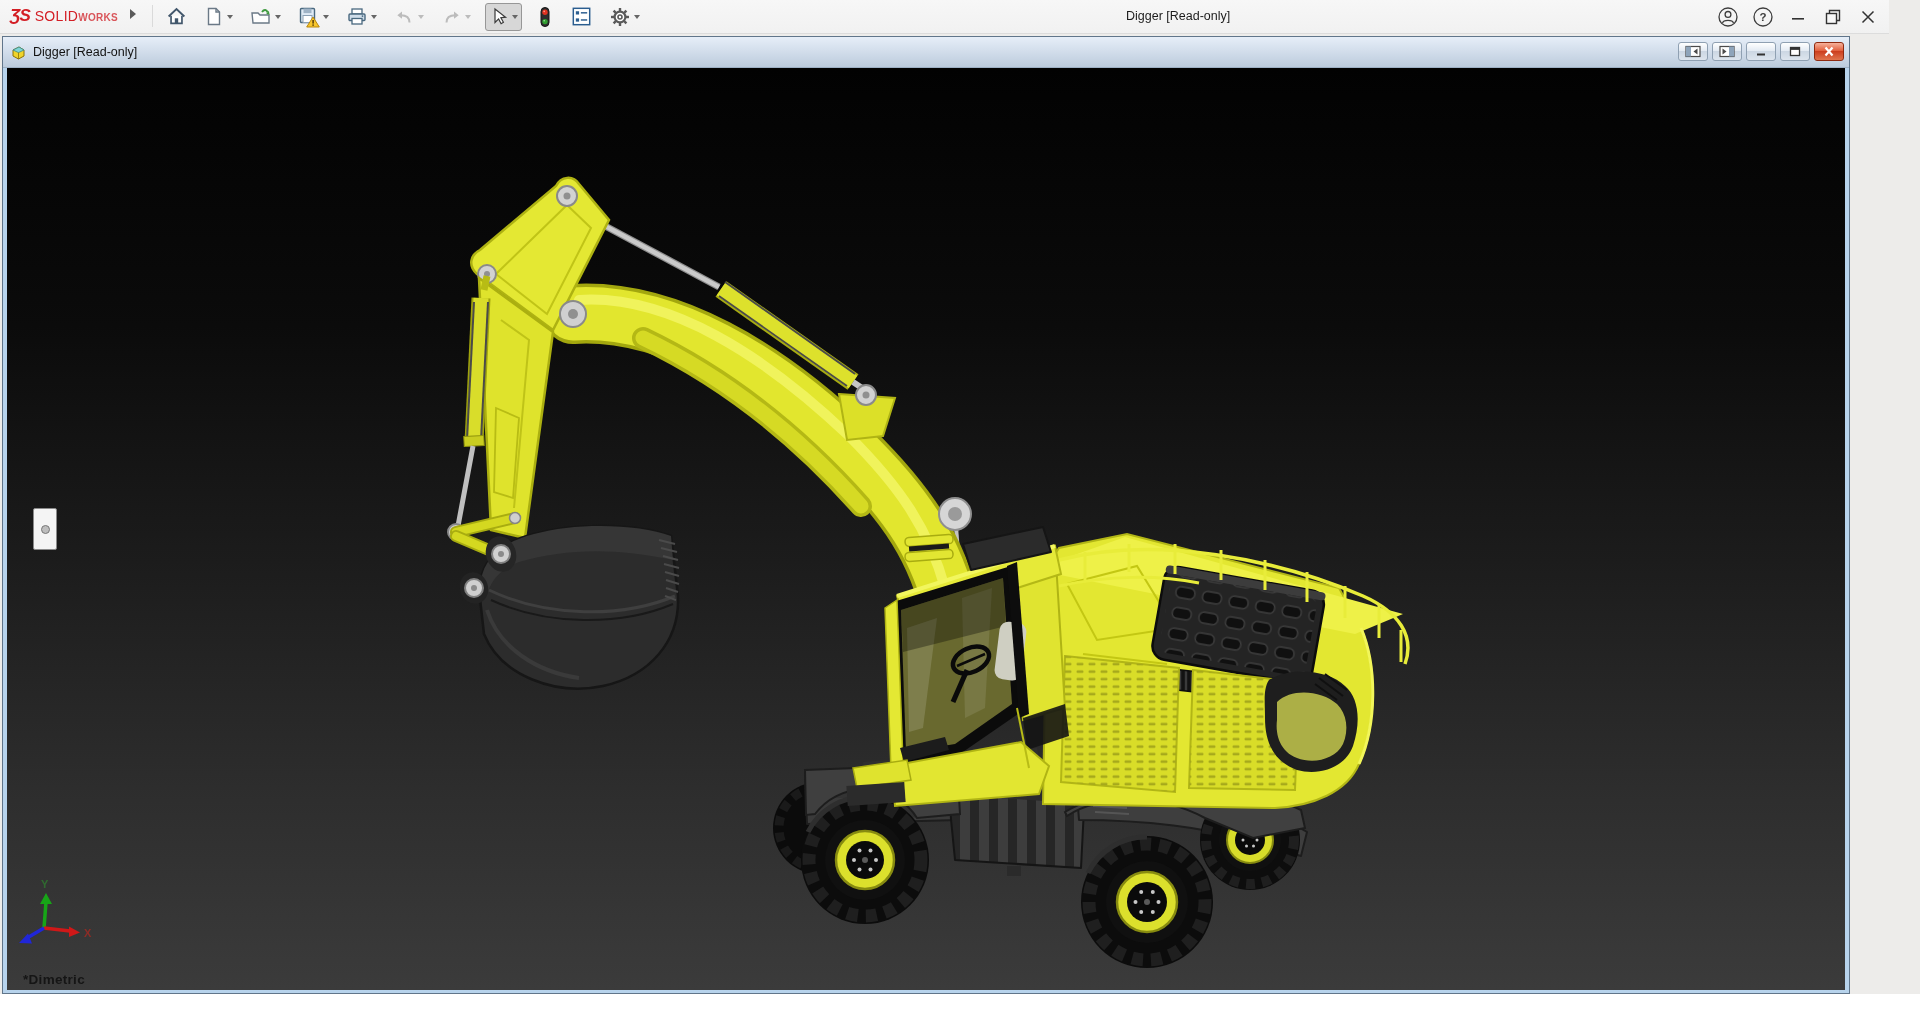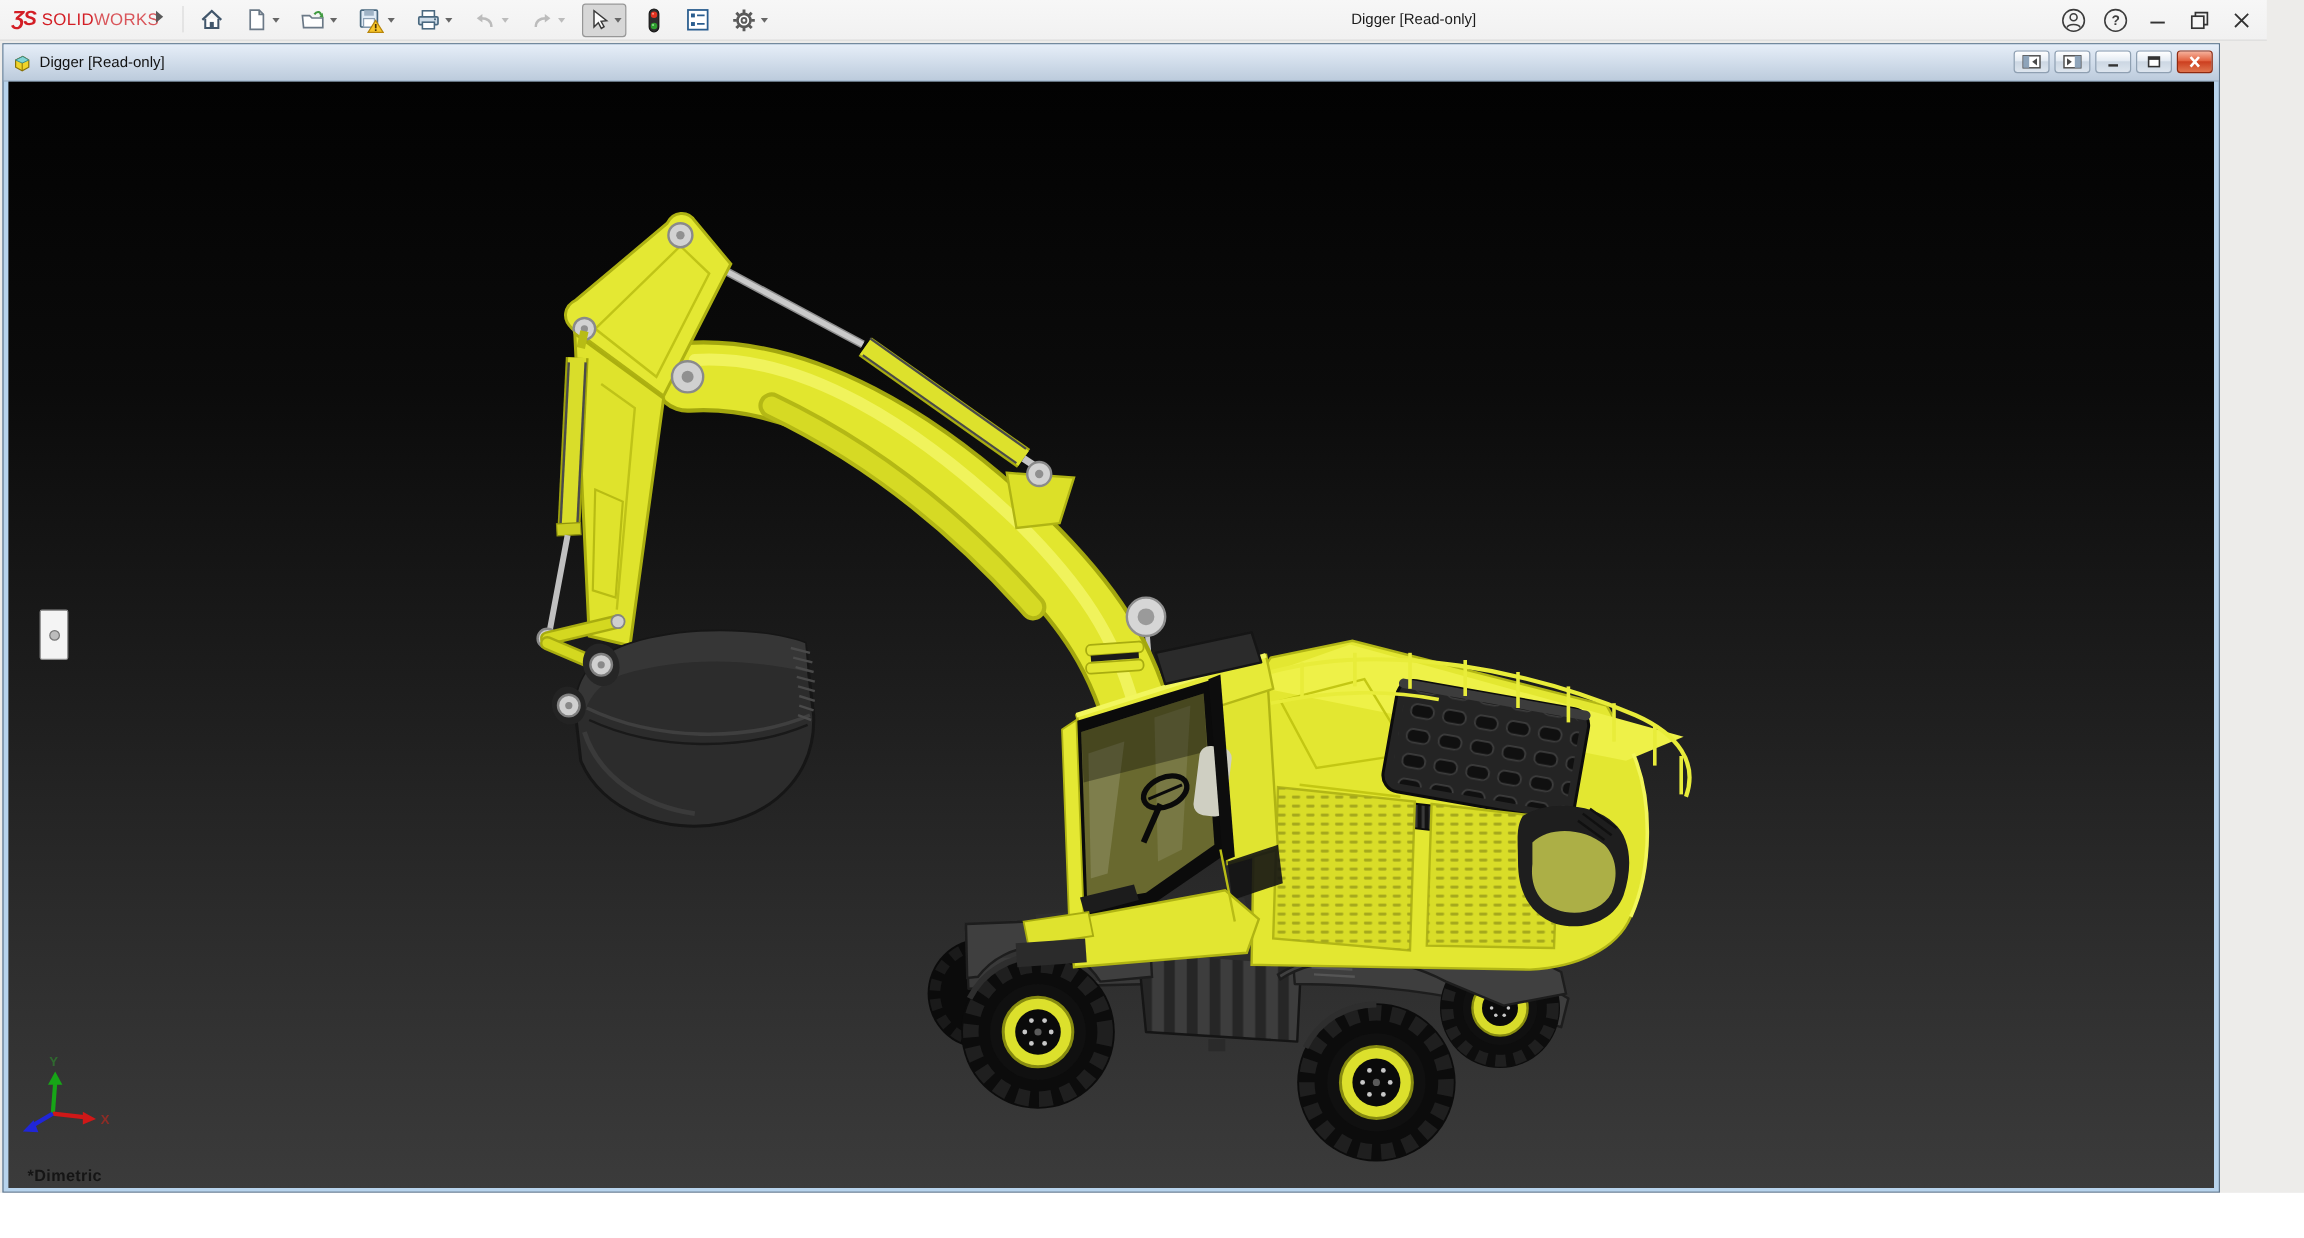--- a/index.html
+++ b/index.html
@@ -10,21 +10,21 @@
   }
   
   .titlebar{
     position:absolute;left:0;top:0;width:1889px;height:33px;
     background:linear-gradient(#f7f7f7,#f1f1f1);
     border-bottom:1px solid #dcdcdc;
   }
   .logo{position:absolute;left:10px;top:6px;display:flex;align-items:baseline;cursor:default;}
   .logo .mark{font-style:italic;font-weight:700;font-size:17px;color:#d31e25;letter-spacing:-1px;margin-right:5px;}
   .logo .solid{font-weight:400;font-size:14px;color:#d31e25;letter-spacing:.3px;}
-  .logo .works{font-weight:400;font-size:14px;color:#d9555a;letter-spacing:.3px;}
+  .logo .works{font-weight:700;font-size:10px;color:#d9555a;letter-spacing:.3px;}
   .expander{position:absolute;left:130px;top:9px;width:0;height:0;
     border-left:6px solid #5a5a5a;border-top:5px solid transparent;border-bottom:5px solid transparent;}
   .tb-divider{position:absolute;left:152px;top:5px;width:1px;height:22px;background:#dadada;}
   .toolbar{position:absolute;left:163px;top:2px;height:29px;display:flex;align-items:center;}
   .tbtn{height:26px;display:flex;align-items:center;padding:0 3px;border-radius:3px;margin-right:2px;}
   .tbtn .dd{width:0;height:0;border-top:4px solid #666;border-left:3.5px solid transparent;border-right:3.5px solid transparent;margin-left:3px;}
   .tbtn.disabled .dd{border-top-color:#bcbcbc;}
   .tbtn.pressed{background:#d7d7d7;border:1px solid #979797;}
   .gap{width:9px;}
   .app-title{position:absolute;left:1126px;top:9px;font-size:12.5px;color:#1c1c1c;white-space:nowrap;}

